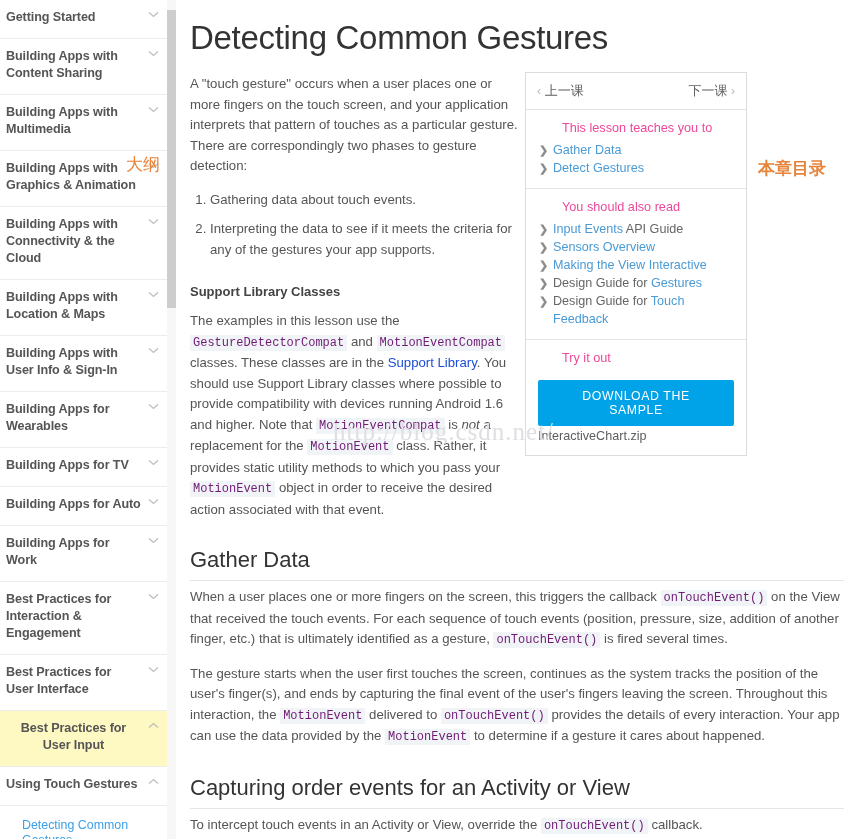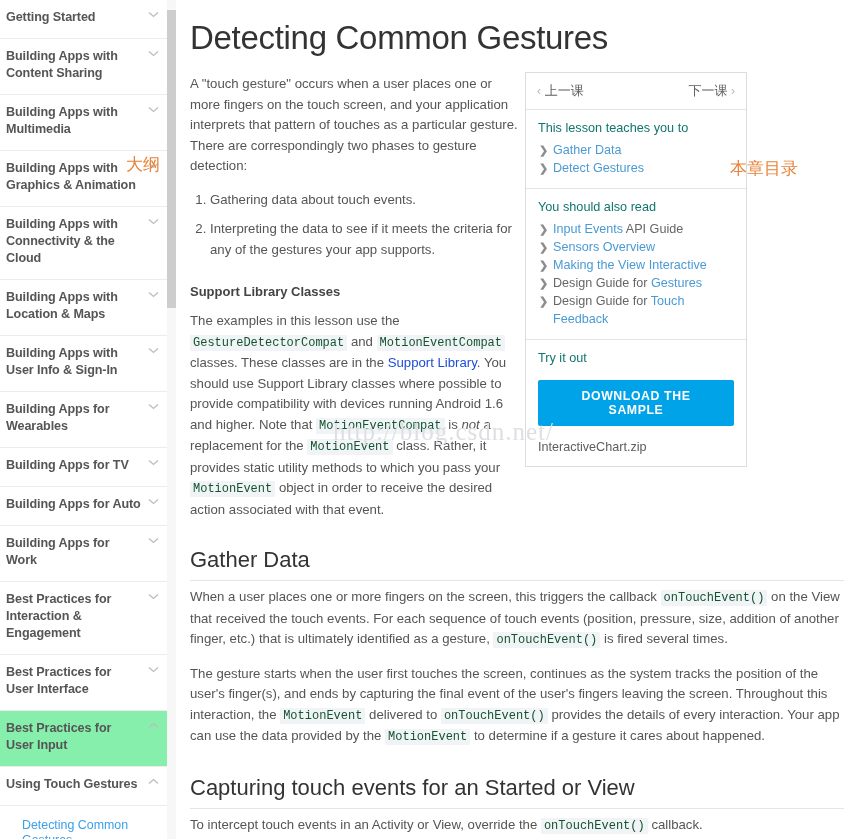--- a/index.html
+++ b/index.html
@@ -26,21 +26,21 @@
     overflow: hidden;
     border-right: 1px solid #e0e0e0;
   }
   .nav-group {
     position: relative;
     border-bottom: 1px solid #ececec;
     padding: 9px 26px 12px 6px;
     cursor: pointer;
   }
   .nav-group.first { border-top: none; }
-  .nav-group.active { background: #86efac; }
+  .nav-group.active { background: #fef9c3; text-align: center; }
   .nav-label {
     font-size: 12.6px;
     font-weight: bold;
     line-height: 17px;
     color: #555555;
     letter-spacing: -0.1px;
   }
   .chev {
     position: absolute;
     right: 8px; top: 11px;
@@ -119,21 +119,21 @@
     line-height: 20.5px;
     color: #555555;
     margin: 0 0 13px 0;
     padding-left: 20px;
   }
   ol.body-list li { margin-bottom: 9px; }
   code {
     font-family: "Liberation Mono", monospace;
     font-size: 12px;
     background: #f0f4f7;
-    color: #14532d;
+    color: #701a75;
     padding: 1px 3px;
     border-radius: 1px;
     white-space: nowrap;
   }
   a.lnk { color: #1d4ed8; text-decoration: none; cursor: pointer; }
   i.em { font-style: italic; }
 
   
   .col-narrow { width: 332px; }
 
@@ -156,24 +156,25 @@
     color: #5e5e5e;
   }
   .ib-nav .arrow { color: #b6b6b6; font-size: 12px; }
   .ib-nav .navitem { cursor: pointer; }
   .ib-sec {
     padding: 10px 12px 11px 12px;
     border-bottom: 1px solid #e3e3e3;
   }
   .ib-sec:last-child { border-bottom: none; }
   .ib-head {
-    color: #0f766e;
+    color: #ec4899;
     font-size: 12.7px;
     margin-bottom: 5px;
     line-height: 16px;
+    margin-left: 24px;
   }
   .ib-li {
     position: relative;
     padding-left: 15px;
     line-height: 18px;
     font-size: 12.6px;
     color: #666666;
     cursor: pointer;
   }
   .ib-li .gt {
@@ -182,42 +183,42 @@
     color: #8d8d8d;
     font-size: 11px;
     font-weight: bold;
   }
   .ib-li a { color: #4a9ad4; text-decoration: none; }
   .dl-btn {
     display: inline-block;
     background: #00a2e8;
     color: #ffffff;
     font-size: 12.3px;
-    font-weight: bold;
+    font-weight: normal;
     letter-spacing: 0.6px;
     padding: 9px 22px;
-    margin: 9px 0 13px 0;
+    margin: 9px 0 2px 0;
     border: none;
     border-radius: 2px;
     cursor: pointer;
     font-family: "Liberation Sans", sans-serif;
   }
   .dl-file { font-size: 12.6px; color: #5d5d5d; line-height: 16px; }
 
   
   .cn-note {
     position: absolute;
     color: #e8833a;
     font-size: 17px;
     font-family: "DejaVu Sans", sans-serif;
     white-space: nowrap;
     pointer-events: none;
   }
   #note-outline { left: 126px; top: 153px; }
-  #note-toc { left: 730px; top: 157px; }
+  #note-toc { left: 758px; top: 157px; font-weight: bold; }
 
   #watermark {
     position: absolute;
     left: 333px; top: 418px;
     font-family: "Liberation Serif", serif;
     font-size: 25px;
     color: #dfdfe3;
     letter-spacing: 1px;
     white-space: nowrap;
     pointer-events: none;
@@ -376,21 +377,21 @@
 
       <p class="body"><span>The examples in this lesson use the </span><code>GestureDetectorCompat</code><span> and </span><code>MotionEventCompat</code><span> classes. These classes are in the </span><a class="lnk">Support Library</a><span>. You should use Support Library classes where possible to provide compatibility with devices running Android 1.6 and higher. Note that </span><code>MotionEventCompat</code><span> is </span><i class="em">not</i><span> a replacement for the </span><code>MotionEvent</code><span> class. Rather, it provides static utility methods to which you pass your </span><code>MotionEvent</code><span> object in order to receive the desired action associated with that event.</span></p>
     </div>
 
     <h2 class="sec">Gather Data</h2>
 
     <p class="body"><span>When a user places one or more fingers on the screen, this triggers the callback </span><code>onTouchEvent()</code><span> on the View that received the touch events. For each sequence of touch events (position, pressure, size, addition of another finger, etc.) that is ultimately identified as a gesture, </span><code>onTouchEvent()</code><span> is fired several times.</span></p>
 
     <p class="body"><span>The gesture starts when the user first touches the screen, continues as the system tracks the position of the user's finger(s), and ends by capturing the final event of the user's fingers leaving the screen. Throughout this interaction, the </span><code>MotionEvent</code><span> delivered to </span><code>onTouchEvent()</code><span> provides the details of every interaction. Your app can use the data provided by the </span><code>MotionEvent</code><span> to determine if a gesture it cares about happened.</span></p>
 
-    <h2 class="sec">Capturing touch events for an Started or View</h2>
+    <h2 class="sec">Capturing order events for an Activity or View</h2>
 
     <p class="body"><span>To intercept touch events in an Activity or View, override the </span><code>onTouchEvent()</code><span> callback.</span></p>
 
   </div>
 
   <div id="infobox">
 
     <div class="ib-nav">
       <div class="navitem">
         <span class="arrow">‹</span>

